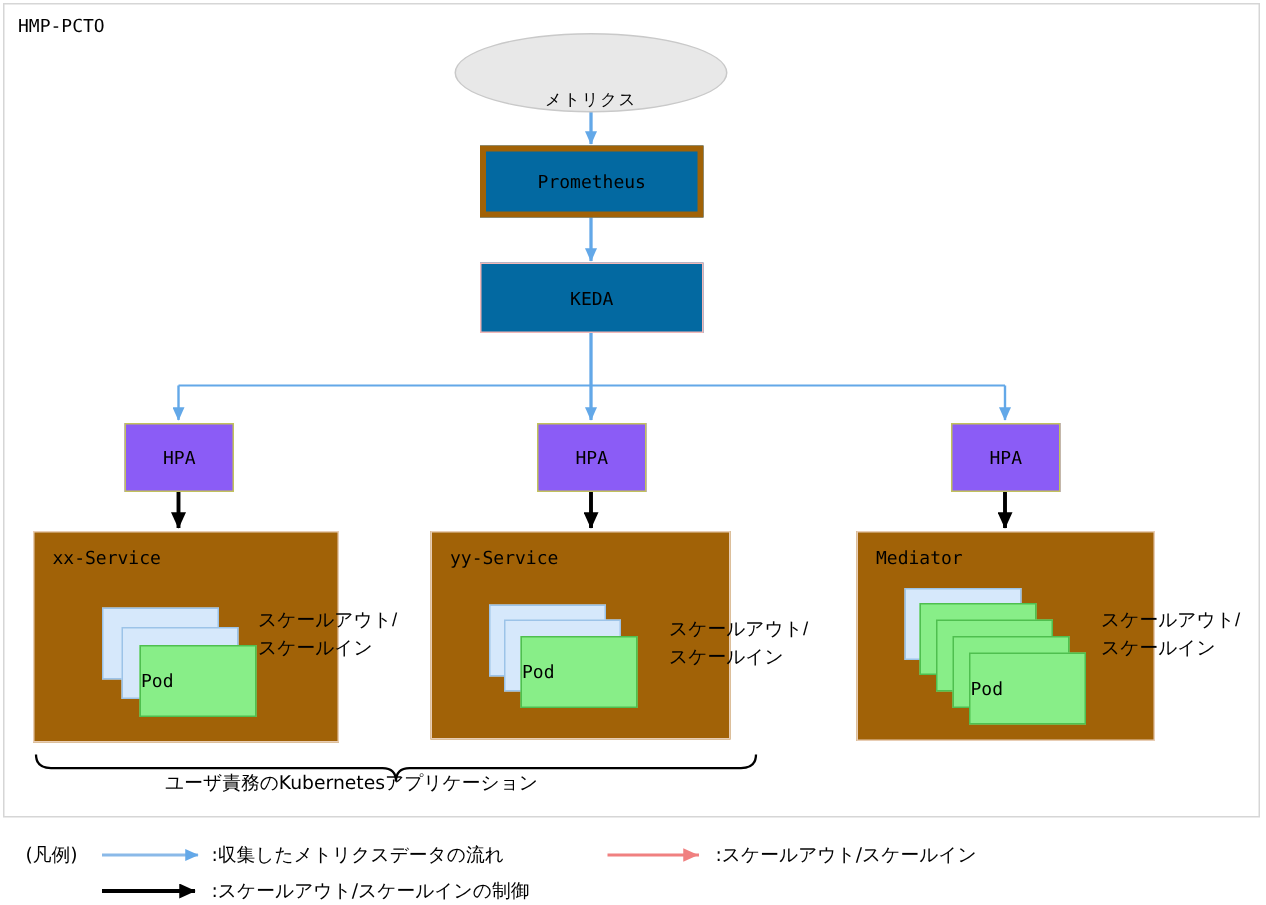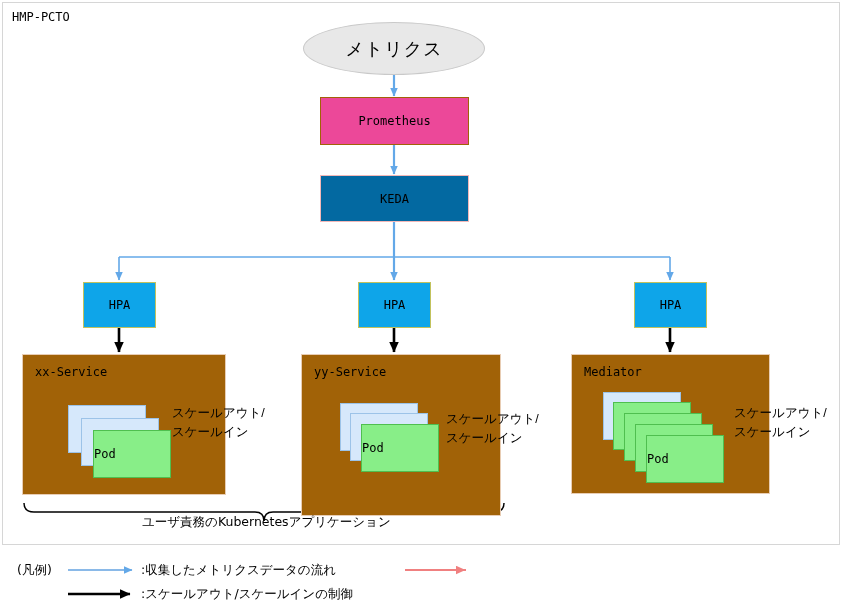--- a/index.html
+++ b/index.html
@@ -53,39 +53,39 @@
     white-space: nowrap;
   }
 
   .ellipse {
     position: absolute;
     box-sizing: border-box;
     border-radius: 50%;
     background: #e8e8e8;
     border: 1px solid #c9c9c9;
     display: flex;
-    align-items: center;
+    align-items: flex-end;
     justify-content: center;
-    font-size: 18px;
+    font-size: 11px;
     color: #000;
     font-family: "DejaVu Sans", "Liberation Sans", sans-serif;
     letter-spacing: 1px;
   }
 
   .box-prometheus {
-    background: #ec4899;
-    border: 1px solid #a16207;
+    background: #0369a1;
+    border: 4px solid #a16207;
     text-align: right;
   }
   .box-keda {
     background: #0369a1;
     border: 1px solid #f3b8b8;
   }
   .box-hpa {
-    background: #0ea5e9;
+    background: #8b5cf6;
     border: 1px solid #c2c25c;
   }
   .container-box {
     position: absolute;
     box-sizing: border-box;
     background: #a16207;
     border: 1px solid #e8cdb4;
   }
   .container-label {
     position: absolute;
@@ -145,21 +145,20 @@
     color: #000;
     font-family: "DejaVu Sans", "Liberation Sans", sans-serif;
     white-space: nowrap;
   }
   .bracket-label {
     position: absolute;
     font-size: 12.5px;
     color: #000;
     font-family: "DejaVu Sans", "Liberation Sans", sans-serif;
     white-space: nowrap;
-    margin-left: 32px;
   }
 </style>
 </head>
 <body>
 
 <div id="root">
 
   <div class="frame"></div>
 
   <div class="slide-title">HMP-PCTO</div>
@@ -236,21 +235,21 @@
     <div class="pod-blue" style="left:58px; top:63px; width:78px; height:48px;"></div>
     <div class="pod-green" style="left:70px; top:75px; width:78px; height:48px;">
       <span>Pod</span>
     </div>
   </div>
   <div class="scale-label" style="left:172px; top:404px;">
     <div>スケールアウト/</div>
     <div>スケールイン</div>
   </div>
 
-  <div class="container-box" style="left:301px; top:354px; width:200px; height:162px;">
+  <div class="container-box" style="left:287px; top:354px; width:200px; height:139px;">
     <div class="container-label">yy-Service</div>
     <div class="pod-blue" style="left:38px; top:48px; width:78px; height:48px;"></div>
     <div class="pod-blue" style="left:48px; top:58px; width:78px; height:48px;"></div>
     <div class="pod-green" style="left:59px; top:69px; width:78px; height:48px;">
       <span>Pod</span>
     </div>
   </div>
   <div class="scale-label" style="left:446px; top:410px;">
     <div>スケールアウト/</div>
     <div>スケールイン</div>
@@ -270,16 +269,17 @@
     <div>スケールアウト/</div>
     <div>スケールイン</div>
   </div>
 
   <div class="bracket-label" style="left:110px; top:514px;">ユーザ責務のKubernetesアプリケーション</div>
 
   <div class="legend-title" style="left:17px; top:562px;">(凡例)</div>
 
   <div class="legend-text" style="left:141px; top:562px;">:収集したメトリクスデータの流れ</div>
 
+  <div class="legend-text" style="left:477px; top:562px;">:スケールアウト/スケールイン</div>
 
   <div class="legend-text" style="left:141px; top:586px;">:スケールアウト/スケールインの制御</div>
 
 </div>
 
 </body></html>

